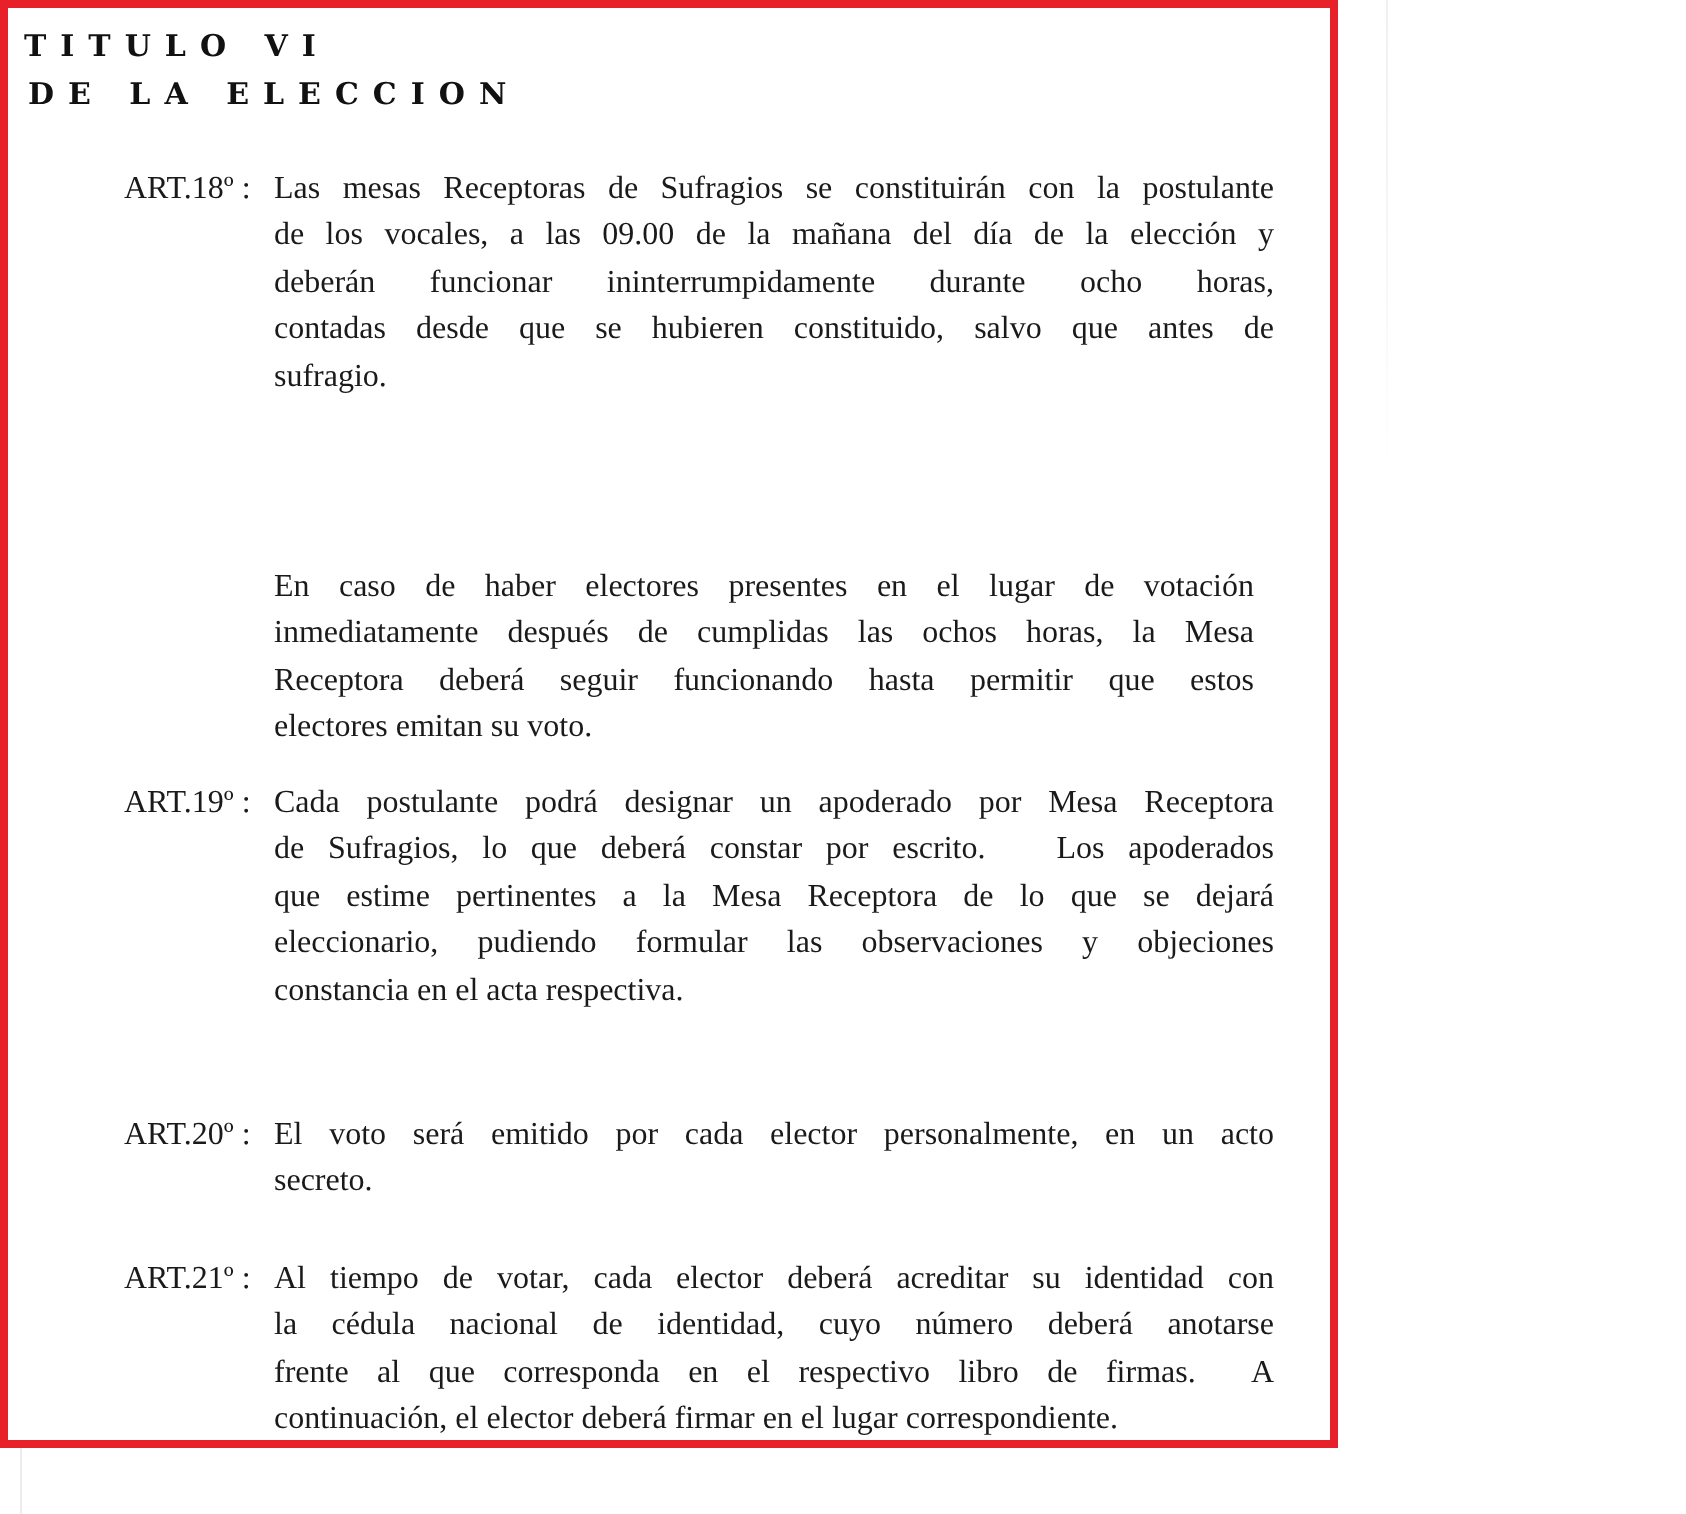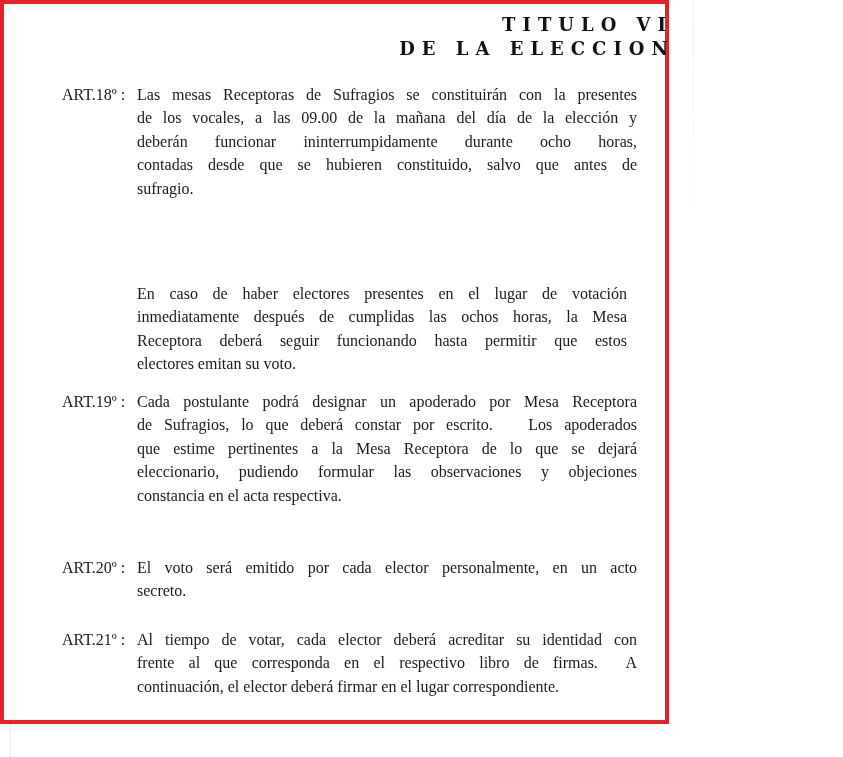--- a/index.html
+++ b/index.html
@@ -38,24 +38,24 @@
       left: 10px;
       top: 723px;
       width: 1px;
       height: 34px;
       background: #ececec;
     }
     .title-block {
       position: absolute;
       left: 0;
       width: 661px;
-      text-align: right;
+      text-align: left;
       font-family: "DejaVu Serif", serif;
       font-weight: bold;
-      font-size: 18px;
+      font-size: 15px;
       letter-spacing: 7px;
       color: #111;
     }
     .title1 { top: 10px; left: 8px; }
     .title2 { top: 34px; left: 10px; }
     .article {
       position: absolute;
       left: 58px;
       width: 575px;
       font-size: 16px;
@@ -96,21 +96,21 @@
 <div class="faint-line-left"></div>
 
 <div class="frame">
 
   <div class="title-block title1">TITULO VI</div>
   <div class="title-block title2">DE LA ELECCION</div>
 
   <div class="article" style="top:79px;">
     <span class="art-label">ART.18º :</span>
     <div class="art-body">
-      <span class="line">Las mesas Receptoras de Sufragios se constituirán con la presentes</span>
+      <span class="line">Las mesas Receptoras de Sufragios se constituirán con la postulante</span>
       <span class="line">de los vocales, a las 09.00 de la mañana del día de la elección y</span>
       <span class="line">deberán funcionar ininterrumpidamente durante ocho horas,</span>
       <span class="line">contadas desde que se hubieren constituido, salvo que antes de</span>
       <span class="line last">sufragio.</span>
     </div>
   </div>
 
   <div class="para" style="top:278px; left:133px;">
     <span class="line">En caso de haber electores presentes en el lugar de votación</span>
     <span class="line">inmediatamente después de cumplidas las ochos horas, la Mesa</span>
@@ -134,18 +134,19 @@
     <div class="art-body">
       <span class="line">El voto será emitido por cada elector personalmente, en un acto</span>
       <span class="line last">secreto.</span>
     </div>
   </div>
 
   <div class="article" style="top:624px;">
     <span class="art-label">ART.21º :</span>
     <div class="art-body">
       <span class="line">Al tiempo de votar, cada elector deberá acreditar su identidad con</span>
+      <span class="line">la cédula nacional de identidad, cuyo número deberá anotarse</span>
       <span class="line" style="white-space:pre;">frente al que corresponda en el respectivo libro de firmas.  A</span>
       <span class="line last">continuación, el elector deberá firmar en el lugar correspondiente.</span>
     </div>
   </div>
 
 </div>
 
 </body></html>

